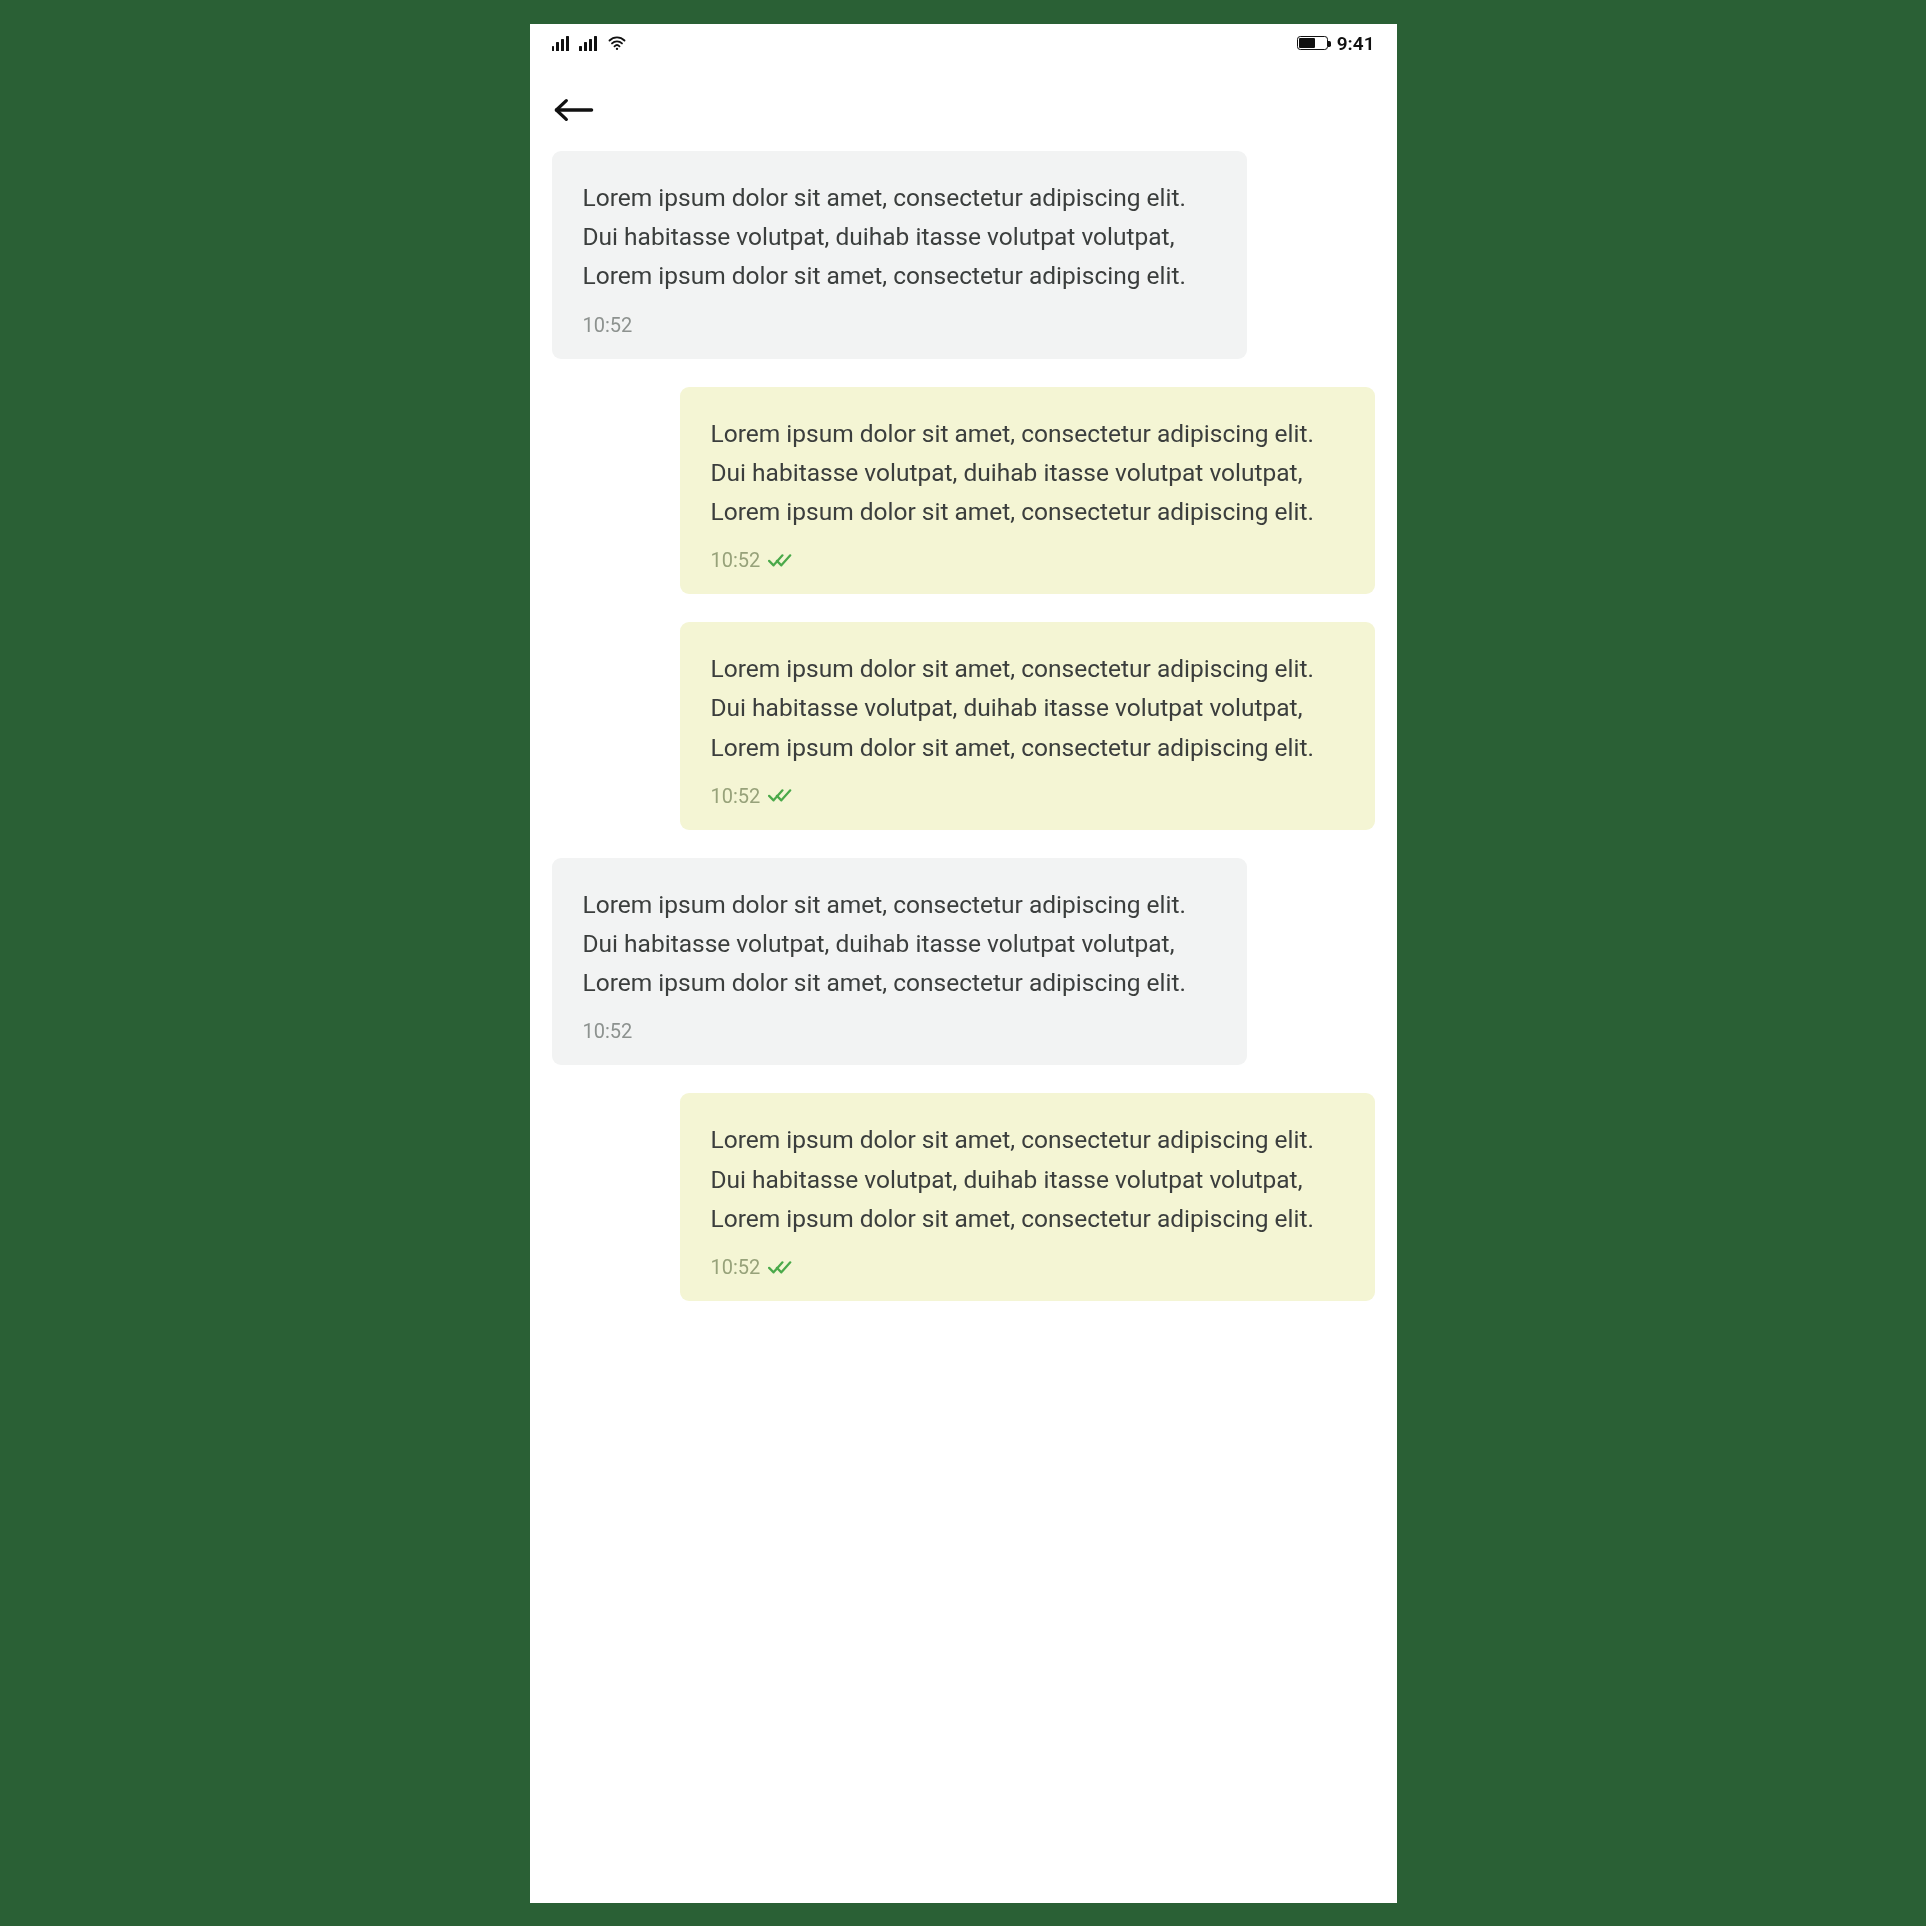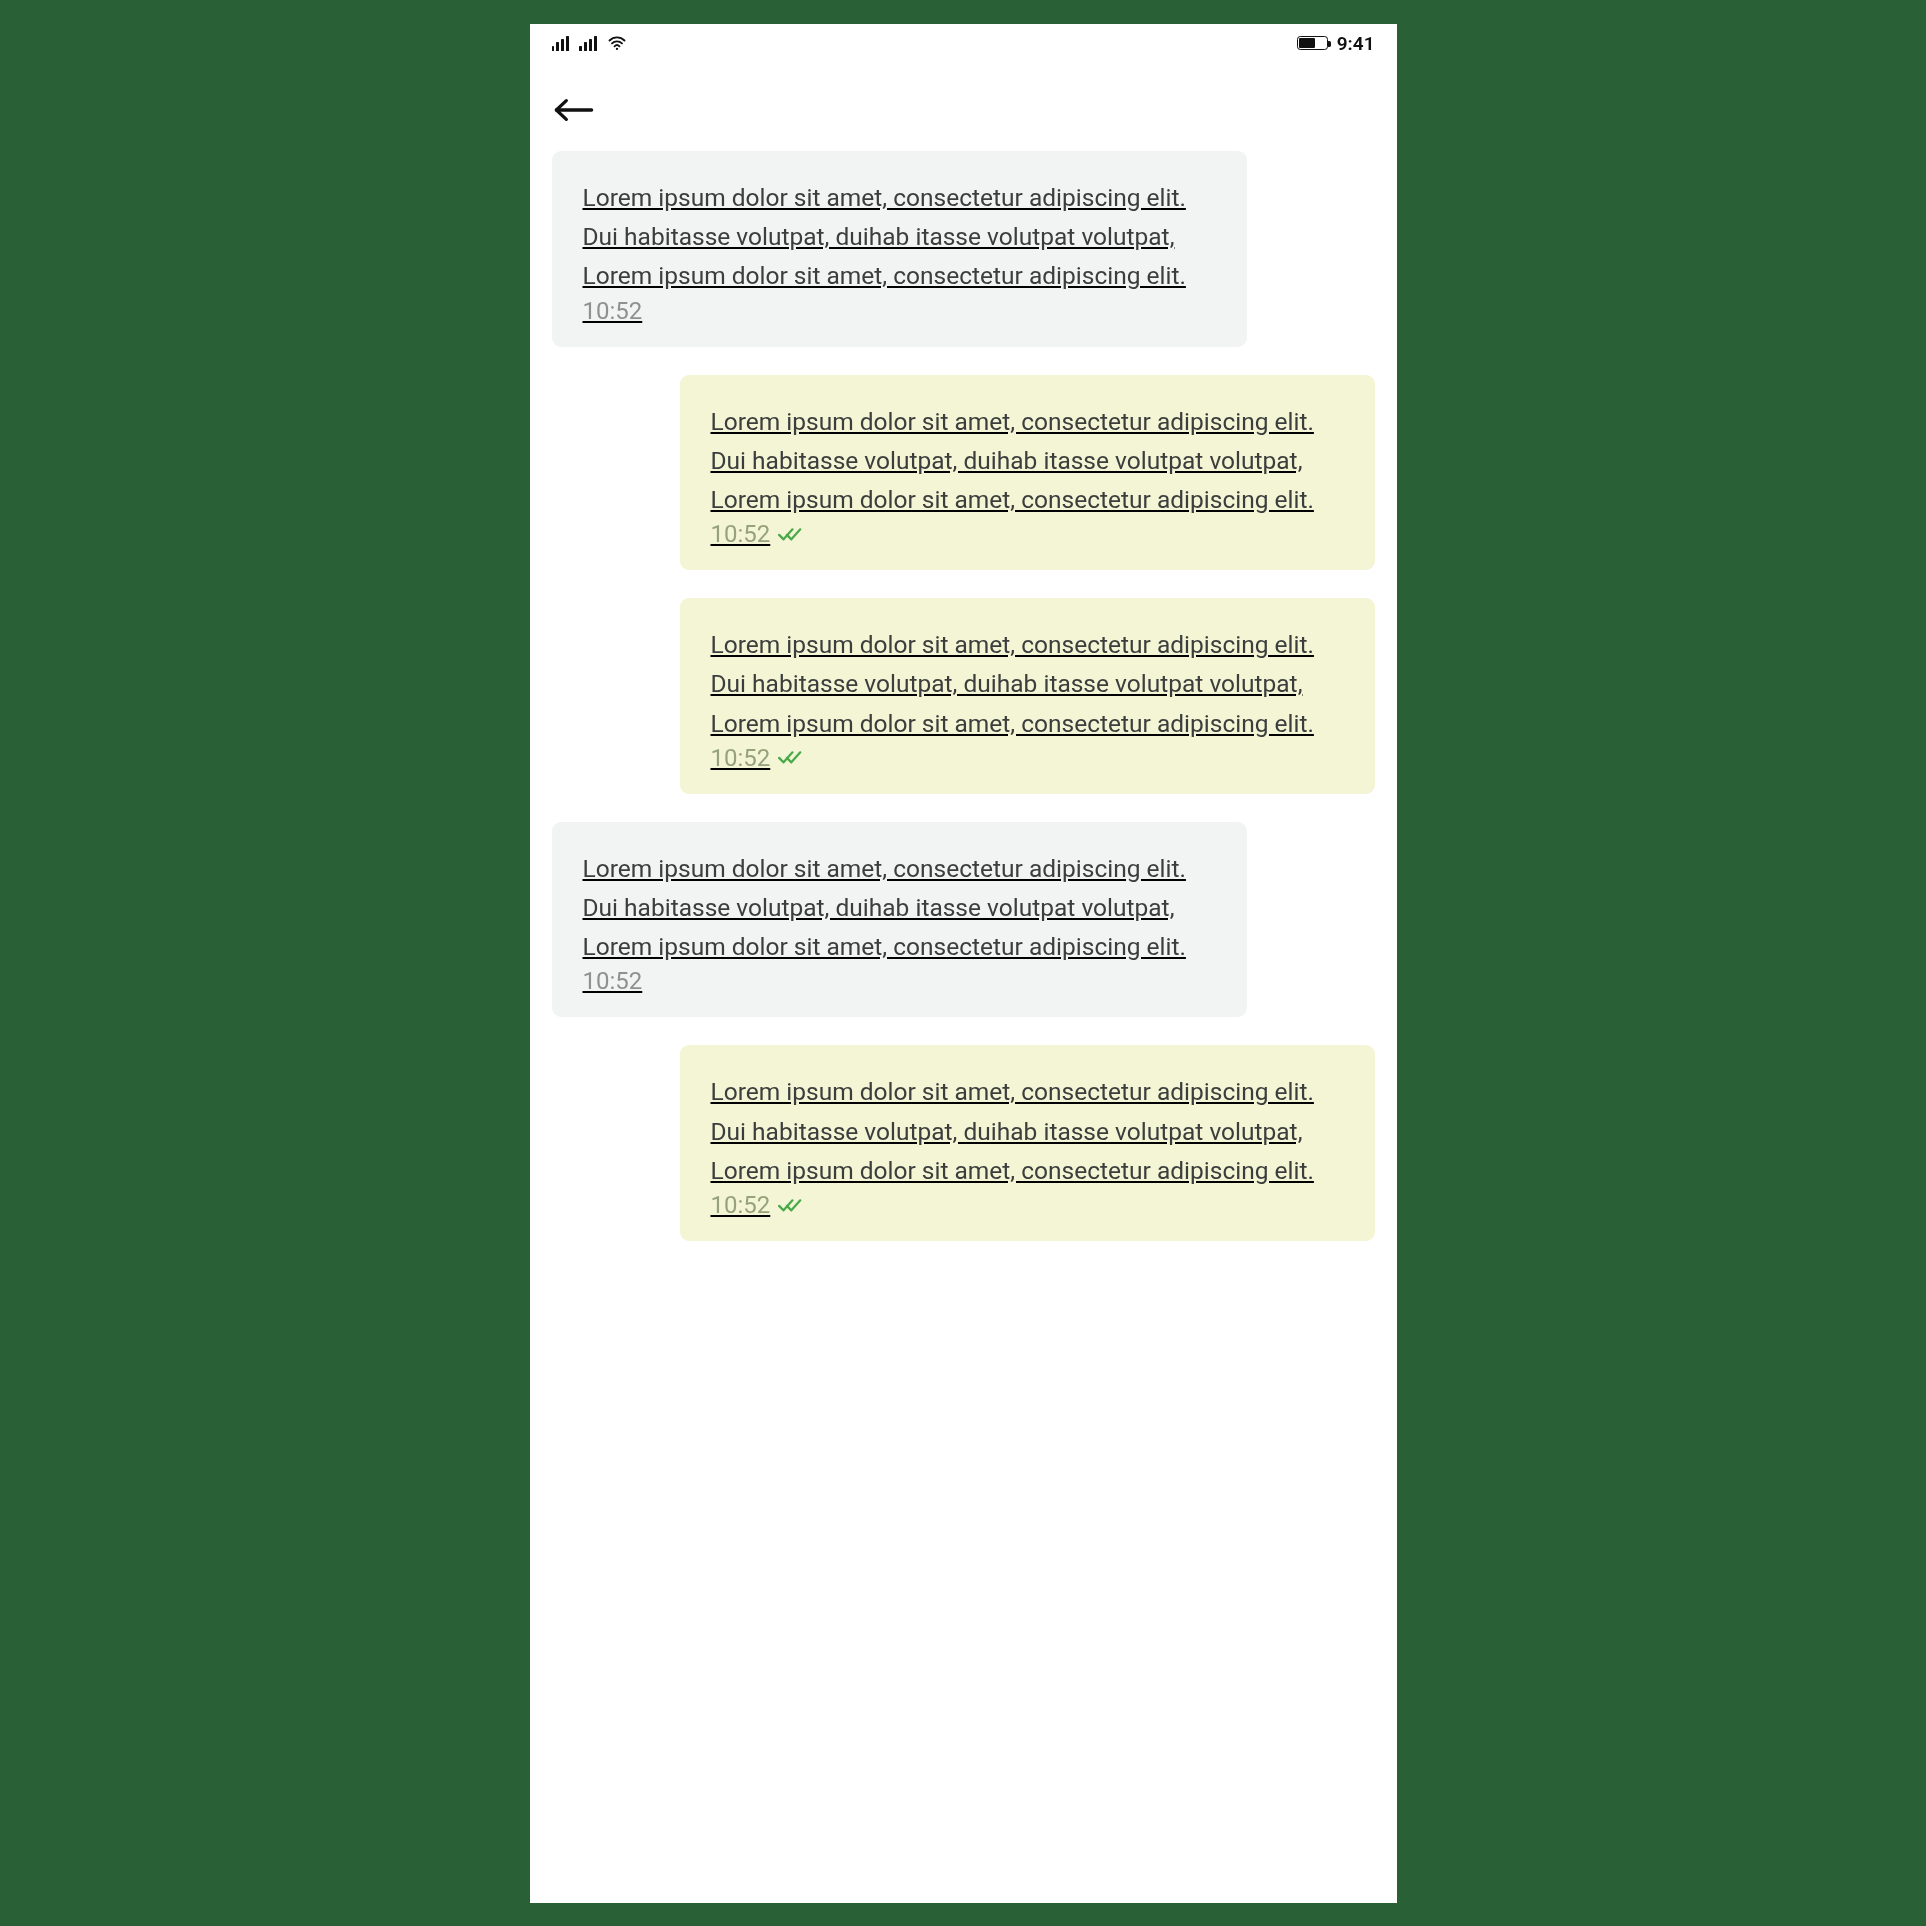--- a/index.html
+++ b/index.html
@@ -65,35 +65,34 @@
     gap: 28px;
     overflow: hidden;
   }
   .bubble-row { display: flex; }
   .row-in { justify-content: flex-start; }
   .row-out { justify-content: flex-end; }
   .bubble {
     max-width: 695px;
     border-radius: 9px;
     padding: 27px 31px 22px 31px;
-    text-decoration: underline;
   }
   .bubble.in  { background: #f2f3f3; }
   .bubble.out { background: #f4f5d4; }
   .msg-text {
     font-size: 24.5px;
     line-height: 1.6;
     color: #3b3e3d;
   }
   .meta {
-    margin-top: 1px;
+    margin-top: 17px;
     display: flex;
     align-items: center;
     gap: 7.8px;
-    font-size: 24px;
+    font-size: 20px;
     color: #8d928f;
   }
   .bubble.out .meta { color: #97a27a; }
   .check-icon svg { width: 24.5px; height: 16.7px; display: block; }
 
   .input-bar {
     height: 83px;
     background: #f2f3f3;
     display: flex;
     align-items: center;

